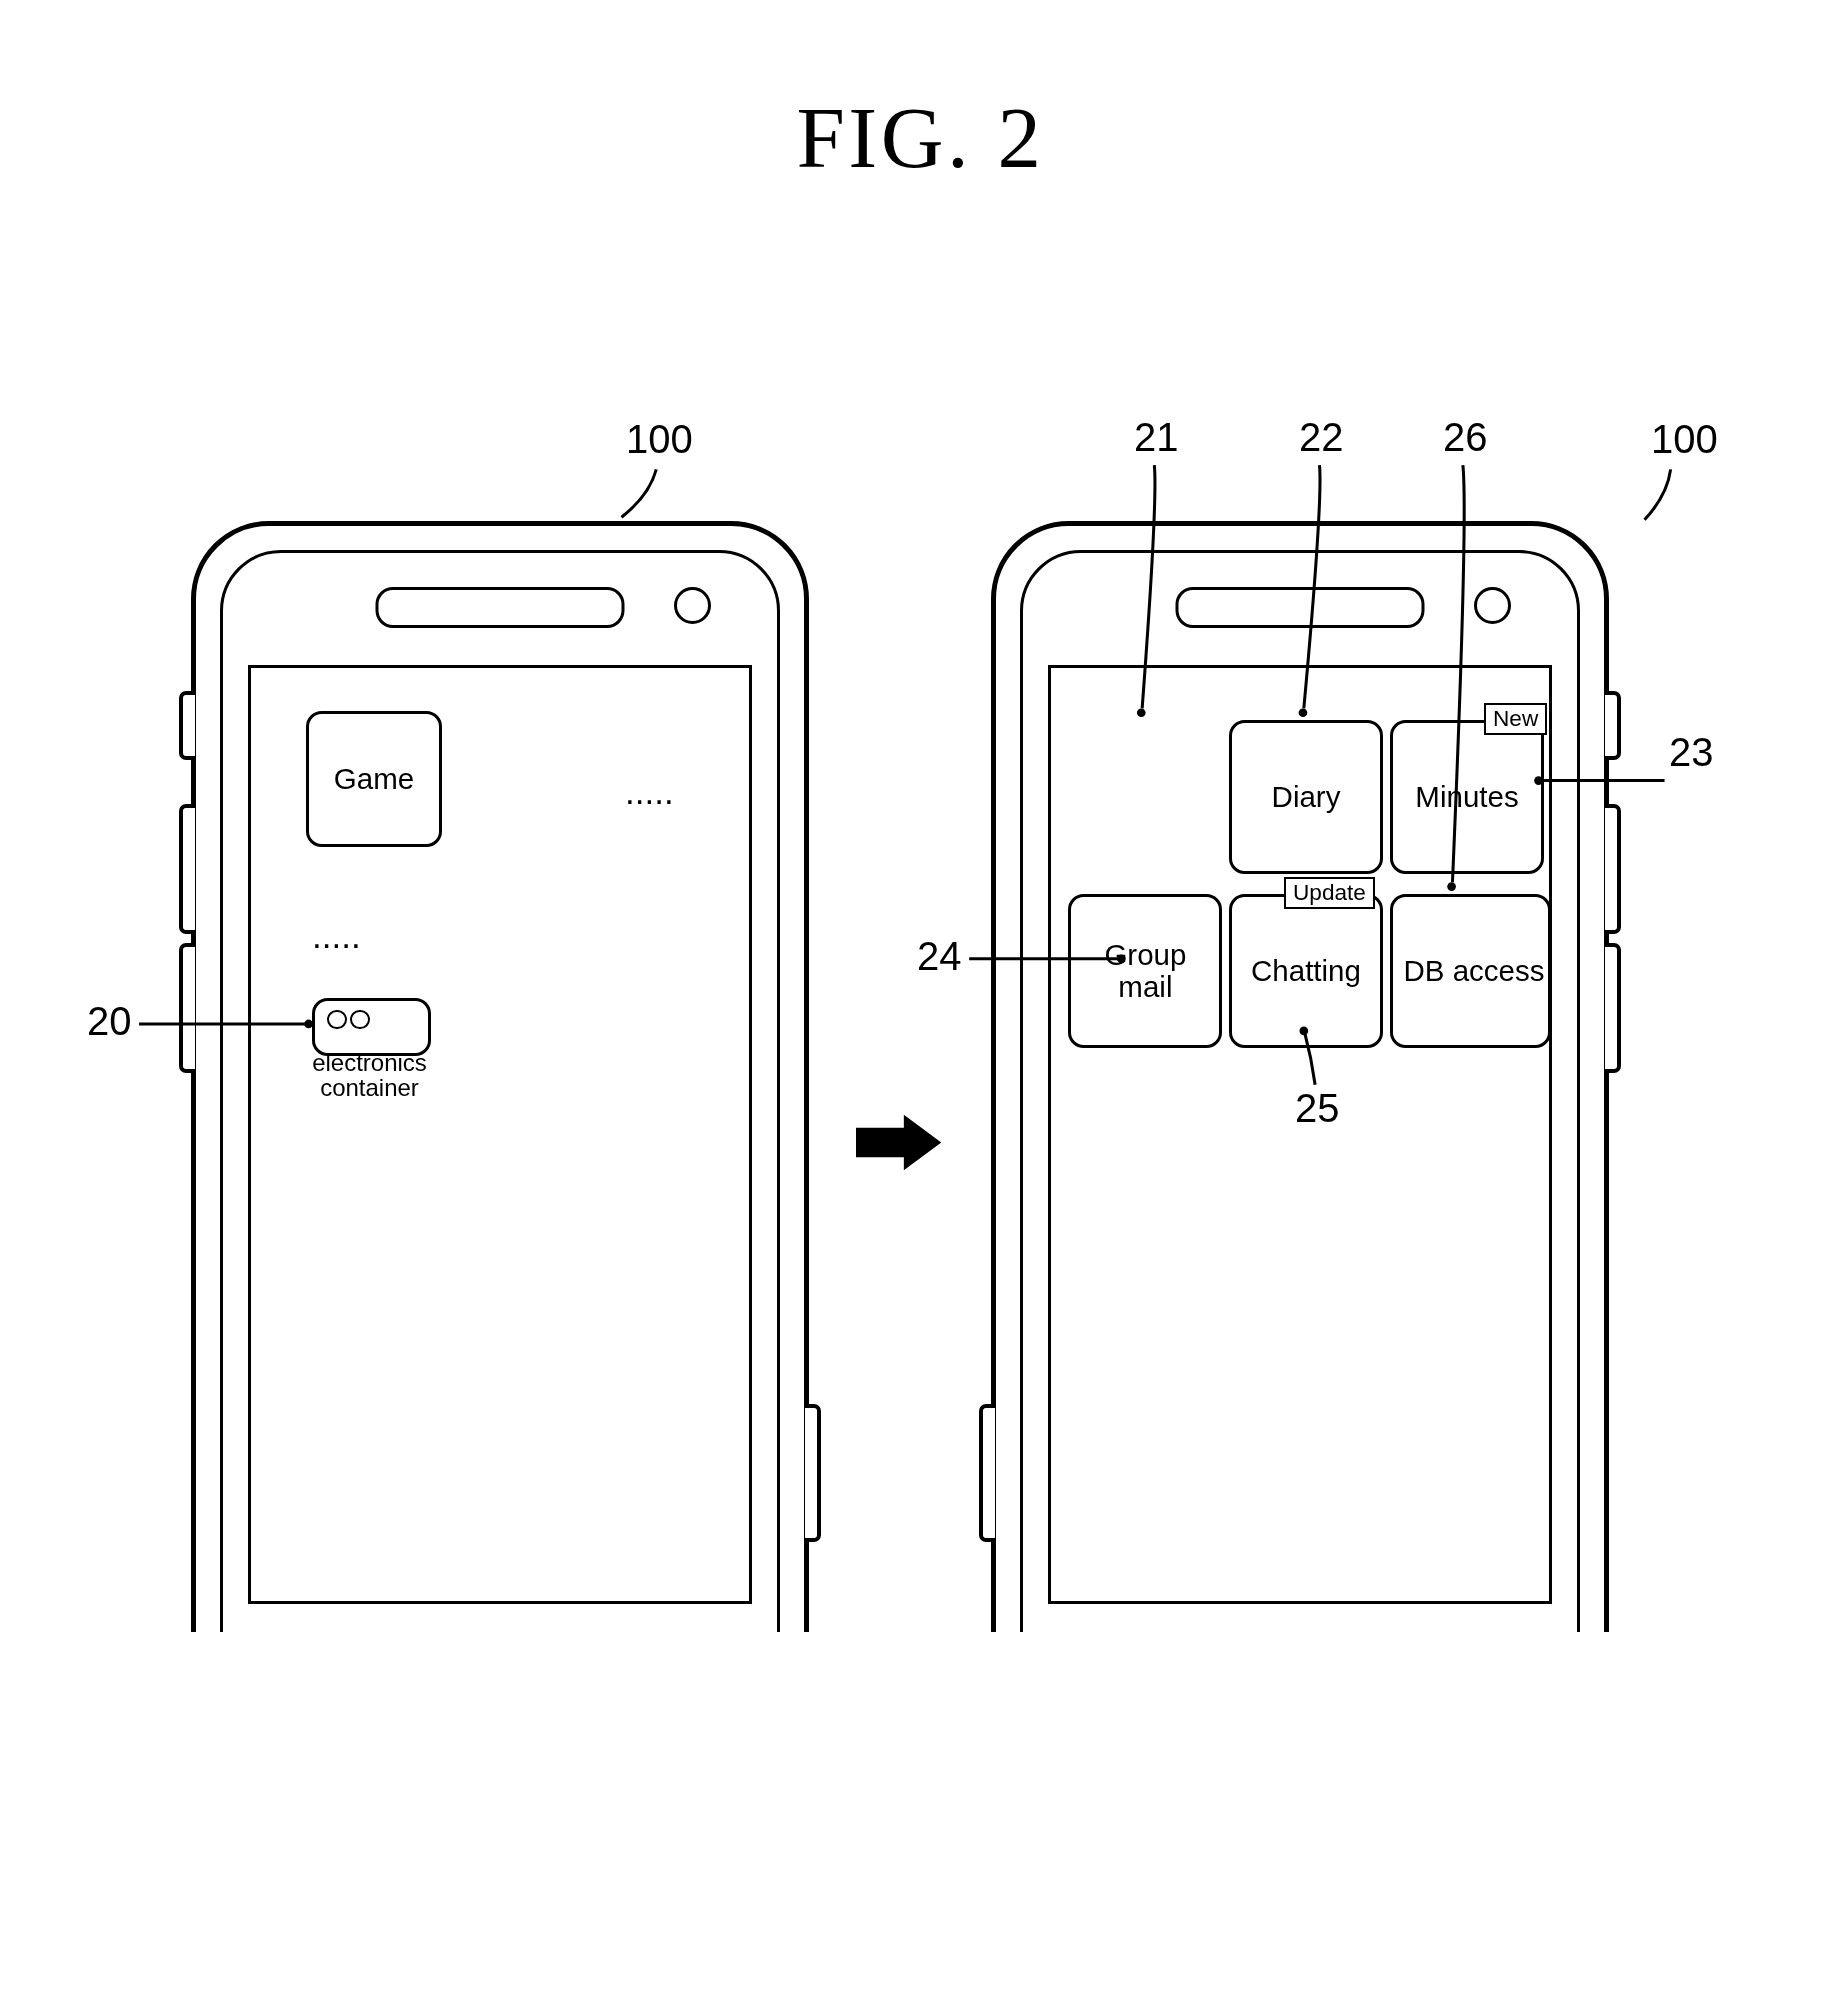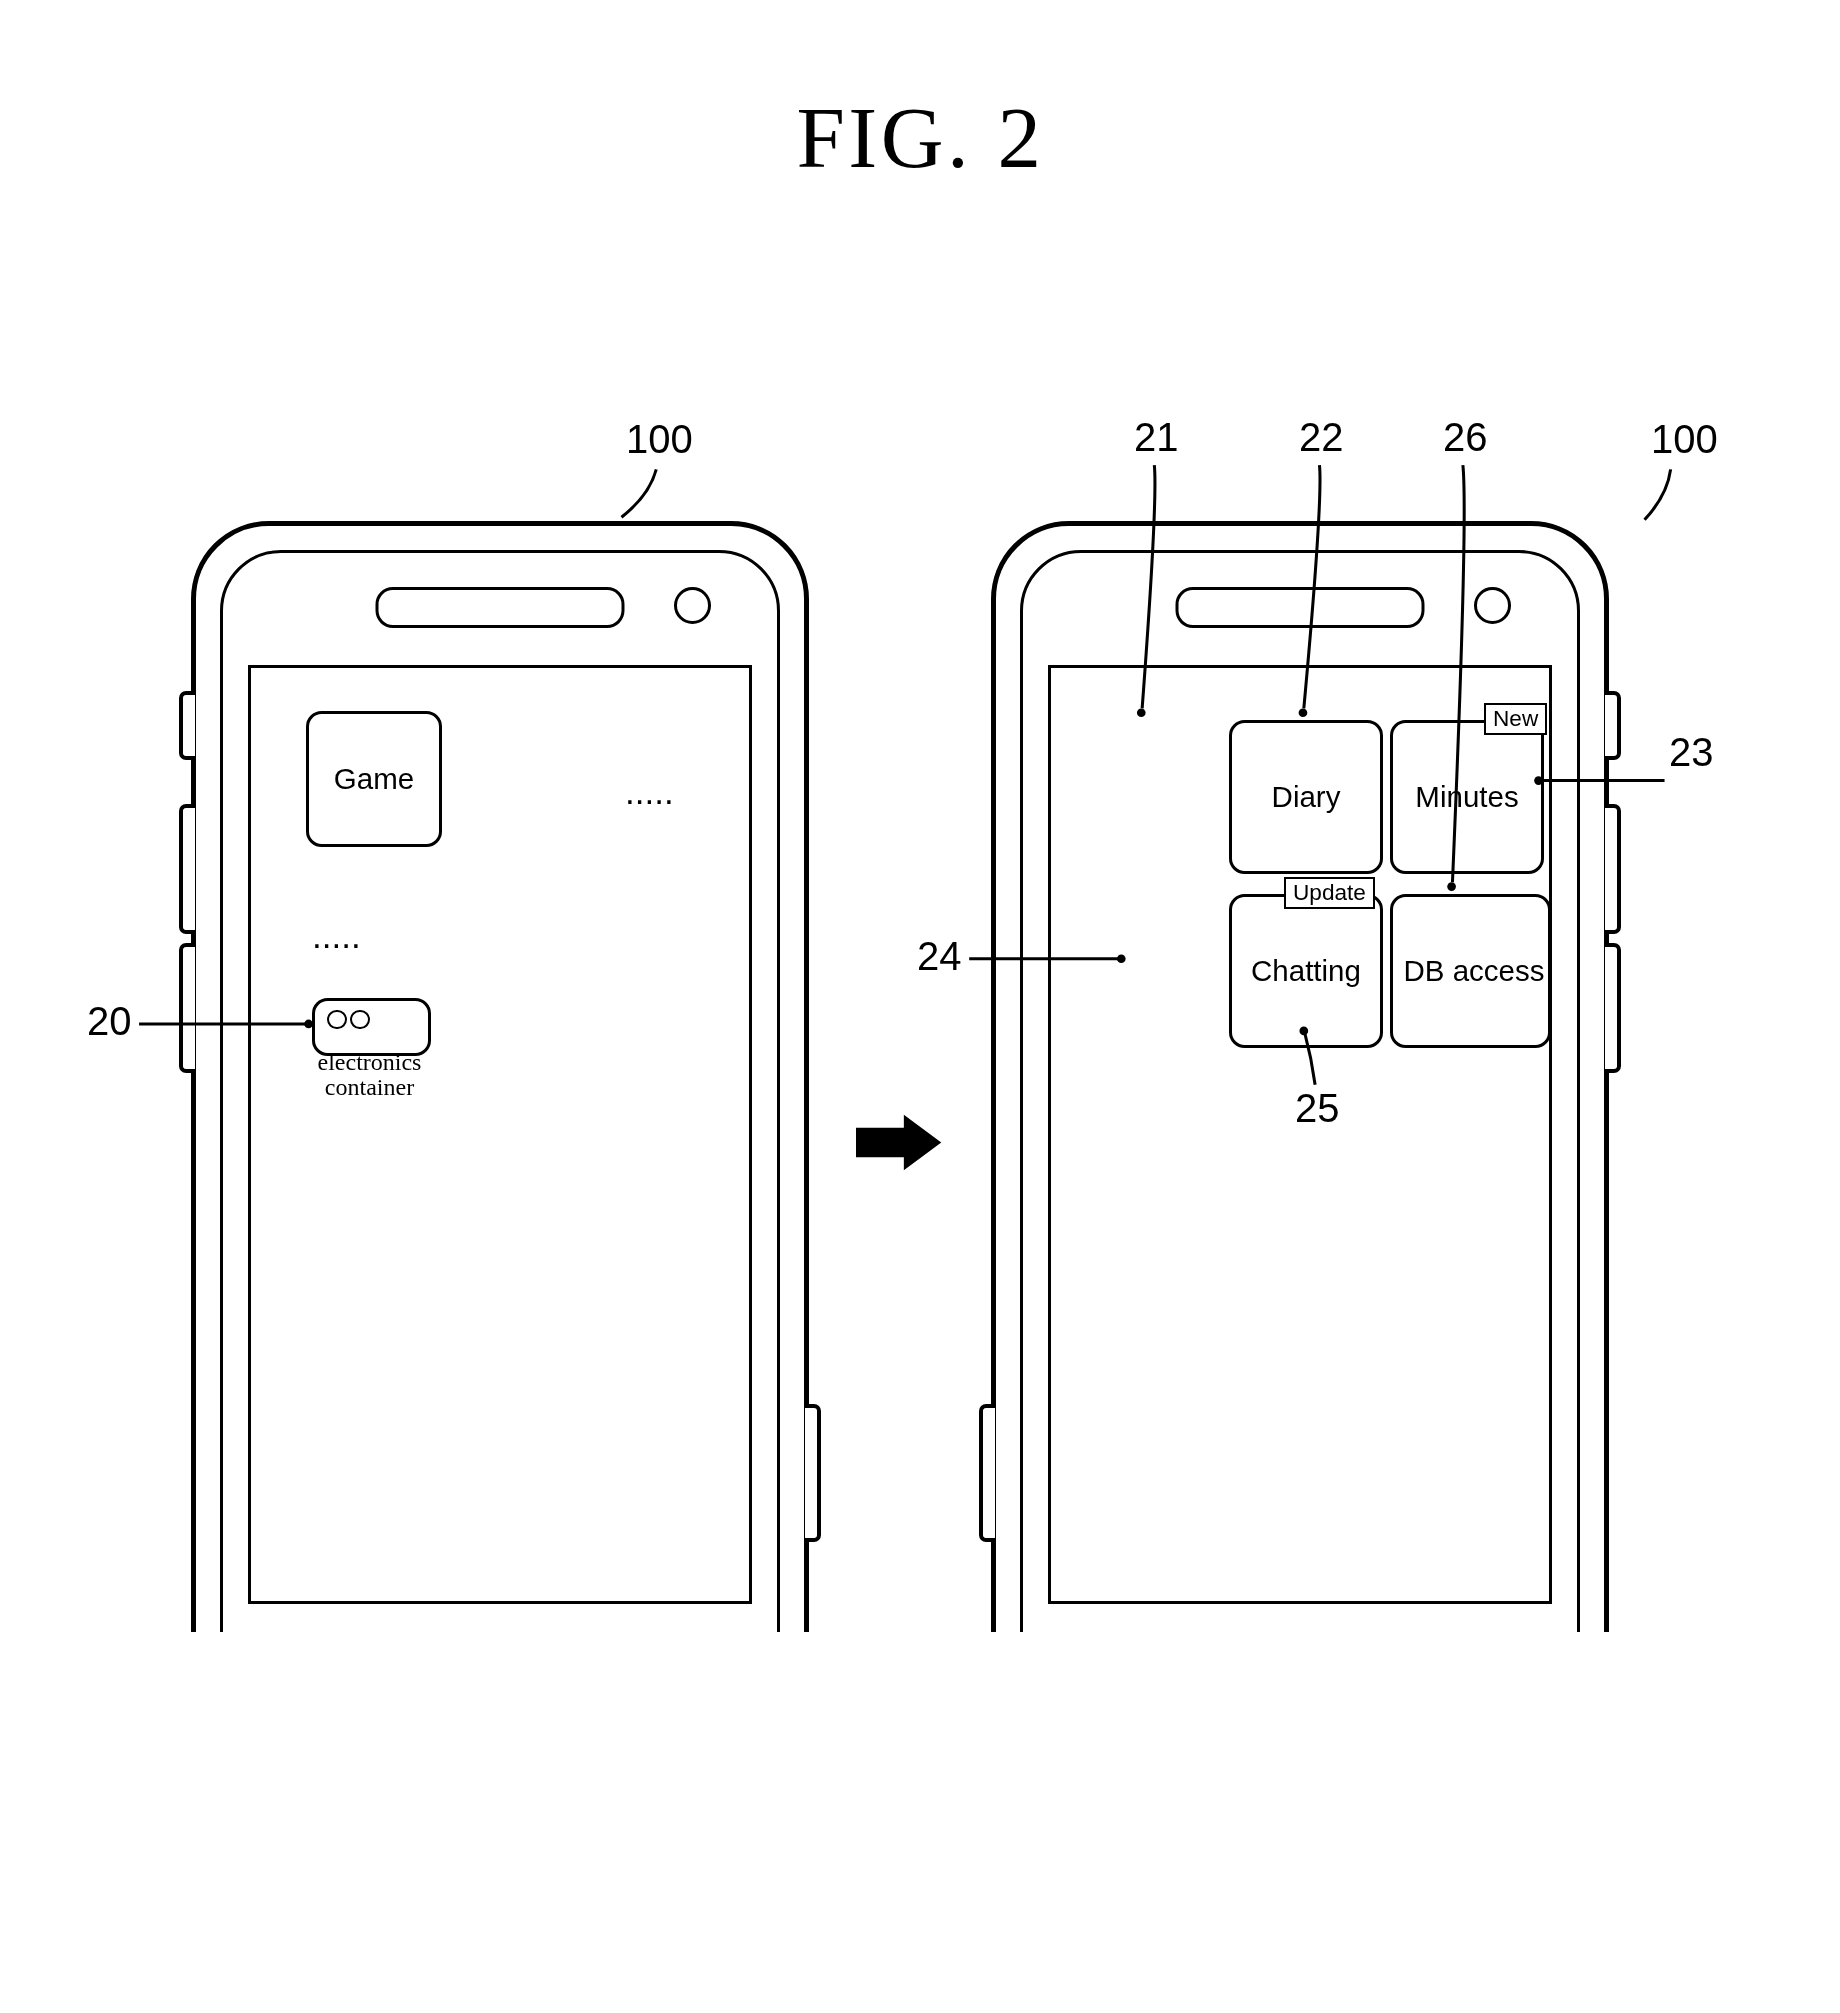--- a/index.html
+++ b/index.html
@@ -121,21 +121,21 @@
       <div class="tile" style="left:55px; top:43px; width:130px; height:130px;">
         <span>Game</span>
       </div>
       <div class="ellipsis" style="left:374px; top:104px;">.....</div>
 
       <div class="ellipsis" style="left:61px; top:248px;">.....</div>
 
       <div class="tile small" style="left:61px; top:330px; width:113px; height:52px;">
         <div class="folder-dots"><i></i><i></i></div>
       </div>
-      <div class="folder-label" style="position:absolute; left:42px; top:382px; width:153px;font-family:Liberation Serif, serif;">
+      <div class="folder-label" style="position:absolute; left:42px; top:382px; width:153px;">
         <div>electronics</div>
         <div>container</div>
       </div>
     </div>
 
     <div class="btn-menu"></div>
     <div class="btn-home"></div>
     <div class="btn-back">
       <svg viewBox="0 0 84 40">
           <path d="M6 30 H60 Q74 30 74 18 Q74 6 60 6" fill="none" stroke="#000" stroke-width="5" stroke-linecap="round"></path>
@@ -171,20 +171,24 @@
     <div class="camera"></div>
 
     <div class="screen">
 
       <div class="tile" style="left:178px; top:52px;  width:148px; height:148px;">
         <span>Diary</span>
       </div>
       <div class="tile" style="left:339px; top:52px;  width:148px; height:148px;">
         <span>Minutes</span>
       </div>
+      <div class="tile" style="left:17.4px;  top:226px; width:148px; height:148px;">
+        <span style="white-space:pre-line;">Group
+mail</span>
+      </div>
       <div class="tile" style="left:178px; top:226px; width:148px; height:148px;">
         <span>Chatting</span>
       </div>
       <div class="tile" style="left:339px; top:226px; width:148px; height:148px;padding-left:7px;">
         <span>DB access</span>
       </div>
 
       <div class="tag" style="left:433px; top:35px;">New</div>
       <div class="tag" style="left:233px; top:209px;">Update</div>
     </div>

